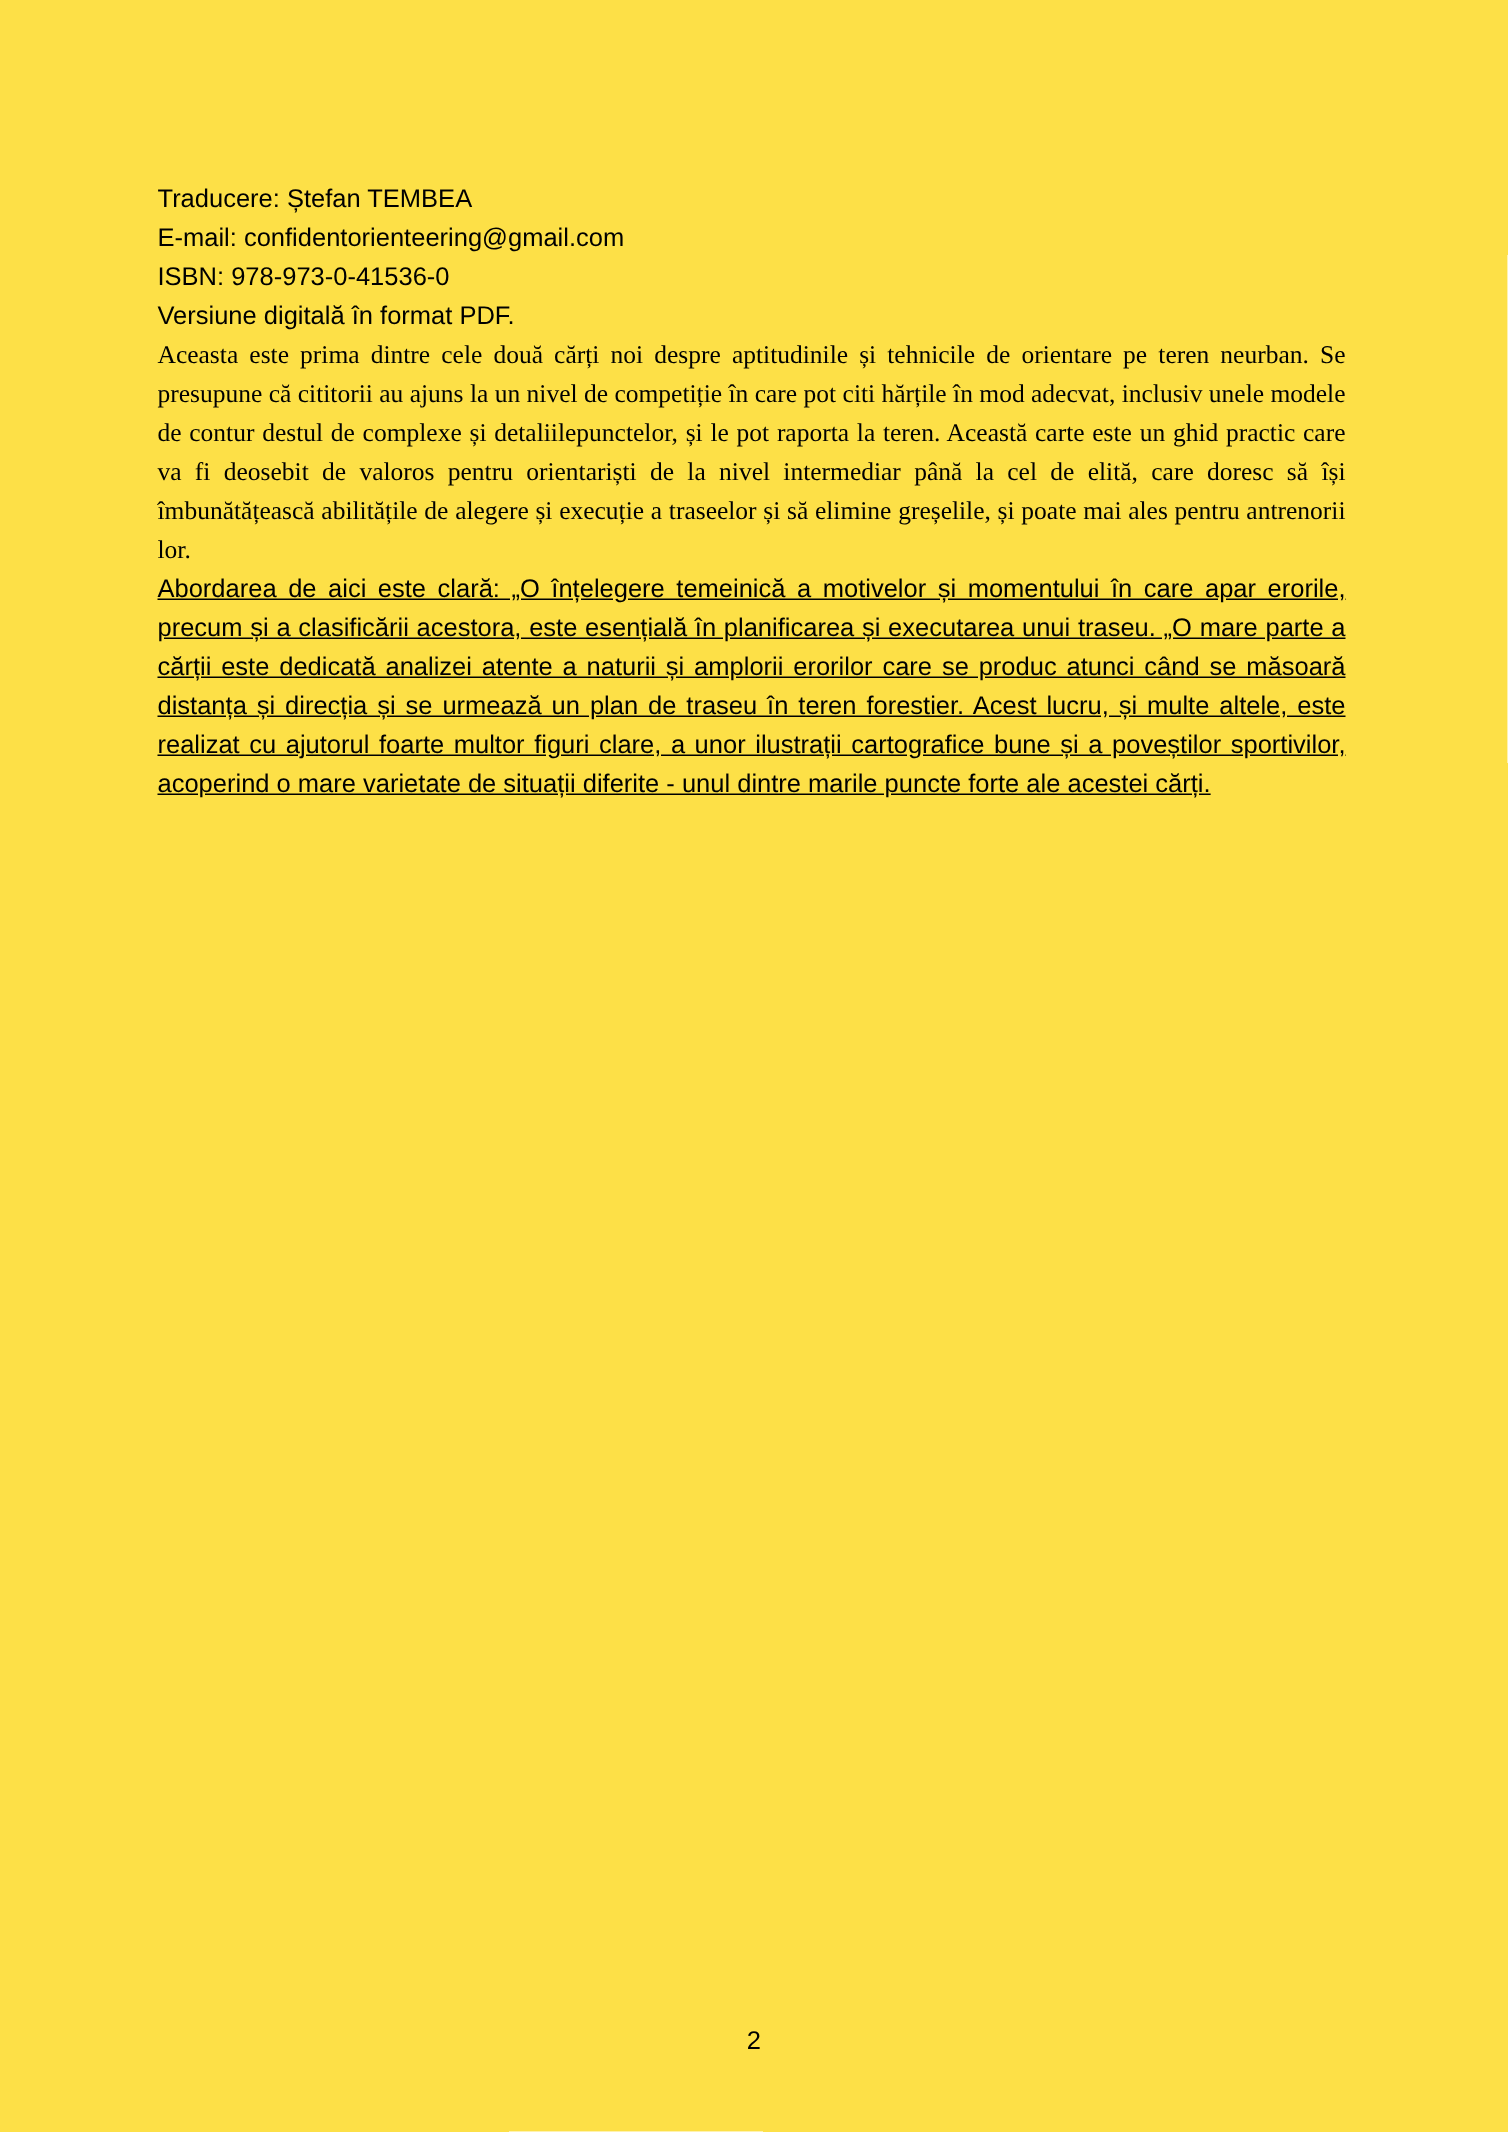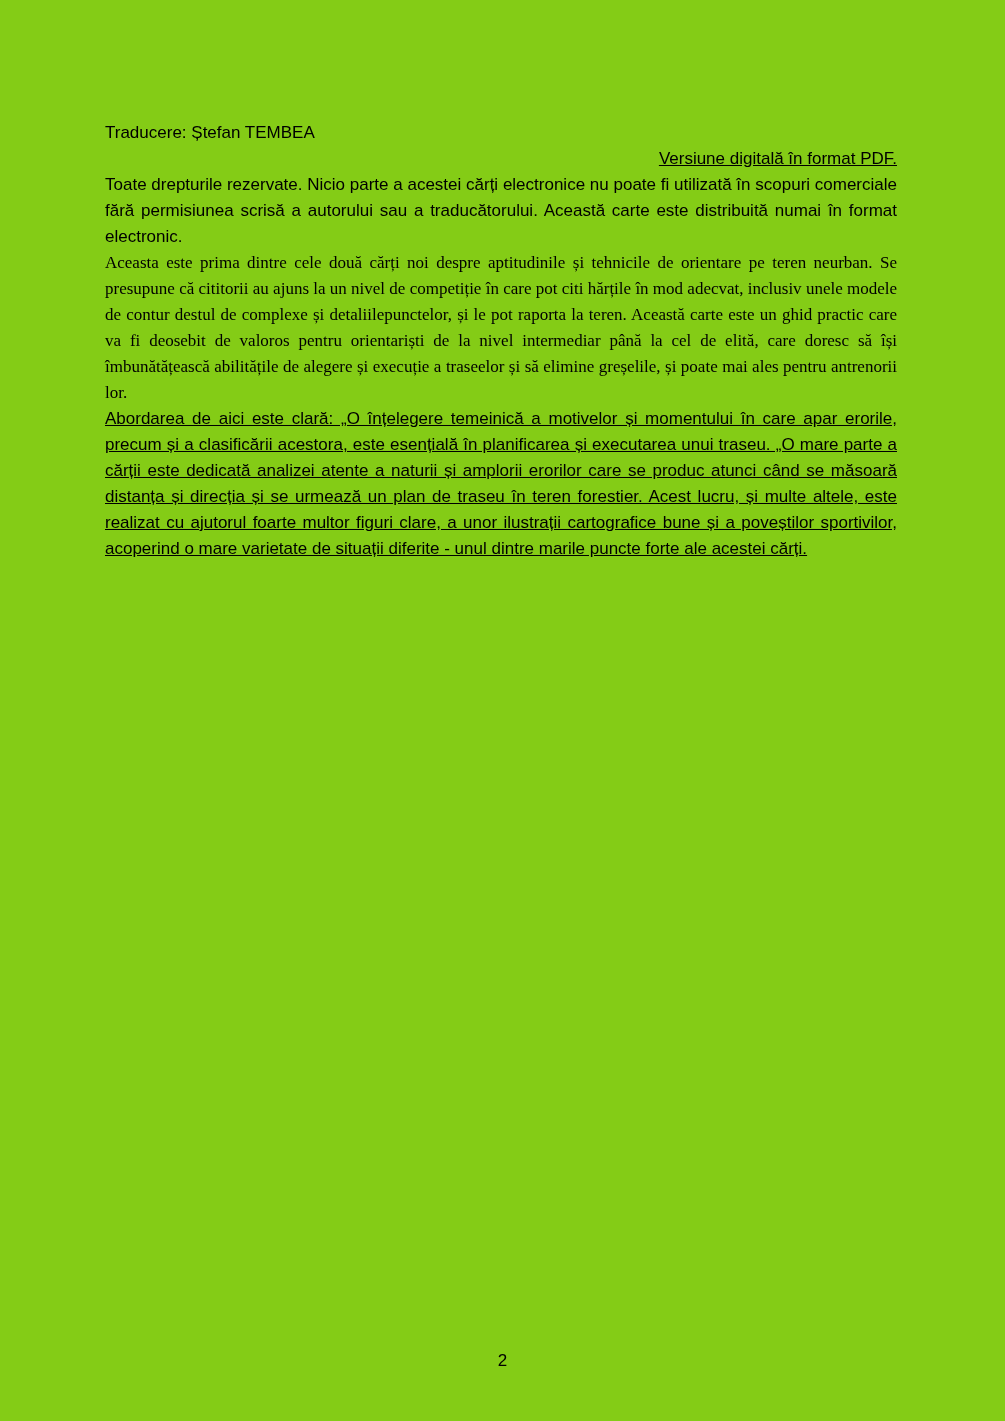--- a/index.html
+++ b/index.html
@@ -4,21 +4,21 @@
 <style>
   html, body {
     margin: 0;
     padding: 0;
     background: #ffffff;
   }
   .page {
     position: relative;
     width: 1005px;
     height: 1421px;
-    background: #84cc16;
+    background: #fde047;
     color: #000000;
     font-family: "Liberation Sans", sans-serif;
     overflow: hidden;
   }
   .content {
     position: absolute;
     left: 105px;
     top: 120px;
     width: 792px;
     font-size: 17px;
@@ -26,22 +26,21 @@
   }
   .content p {
     margin: 0;
     padding: 0;
   }
   .credits p {
     text-align: left;
   }
   .format-line {
     margin-top: 22px;
-    text-align: right;
-    text-decoration: underline;
+    text-align: left;
   }
   .copyright-paragraph {
     margin-top: 22px;
     text-align: justify;
   }
   .intro-paragraph {
     margin-top: 66px;
     text-align: justify;
     font-family: Liberation Serif, serif;
   }
@@ -61,25 +60,26 @@
   }
 </style>
 </head>
 <body>
 
 <div class="page">
   <div class="content">
 
     <div class="credits">
       <p>Traducere: Ștefan TEMBEA</p>
+      <p>E-mail: confidentorienteering@gmail.com</p>
+      <p>ISBN: 978-973-0-41536-0</p>
     </div>
 
     <p class="format-line">Versiune digitală în format PDF.</p>
 
-    <p class="copyright-paragraph">Toate drepturile rezervate. Nicio parte a acestei cărți electronice nu poate fi utilizată în scopuri comerciale fără permisiunea scrisă a autorului sau a traducătorului. Această carte este distribuită numai în format electronic.</p>
 
     <p class="intro-paragraph">Aceasta este prima dintre cele două cărți noi despre aptitudinile și tehnicile de orientare pe teren neurban. Se presupune că cititorii au ajuns la un nivel de competiție în care pot citi hărțile în mod adecvat, inclusiv unele modele de contur destul de complexe și detaliilepunctelor, și le pot raporta la teren. Această carte este un ghid practic care va fi deosebit de valoros pentru orientariști de la nivel intermediar până la cel de elită, care doresc să își îmbunătățească abilitățile de alegere și execuție a traseelor și să elimine greșelile, și poate mai ales pentru antrenorii lor.</p>
 
     <p class="review-paragraph">Abordarea de aici este clară: „O înțelegere temeinică a motivelor și momentului în care apar erorile, precum și a clasificării acestora, este esențială în planificarea și executarea unui traseu. „O mare parte a cărții este dedicată analizei atente a naturii și amplorii erorilor care se produc atunci când se măsoară distanța și direcția și se urmează un plan de traseu în teren forestier. Acest lucru, și multe altele, este realizat cu ajutorul foarte multor figuri clare, a unor ilustrații cartografice bune și a poveștilor sportivilor, acoperind o mare varietate de situații diferite - unul dintre marile puncte forte ale acestei cărți.</p>
 
   </div>
 
   <div class="page-number">2</div>
 </div>
 

